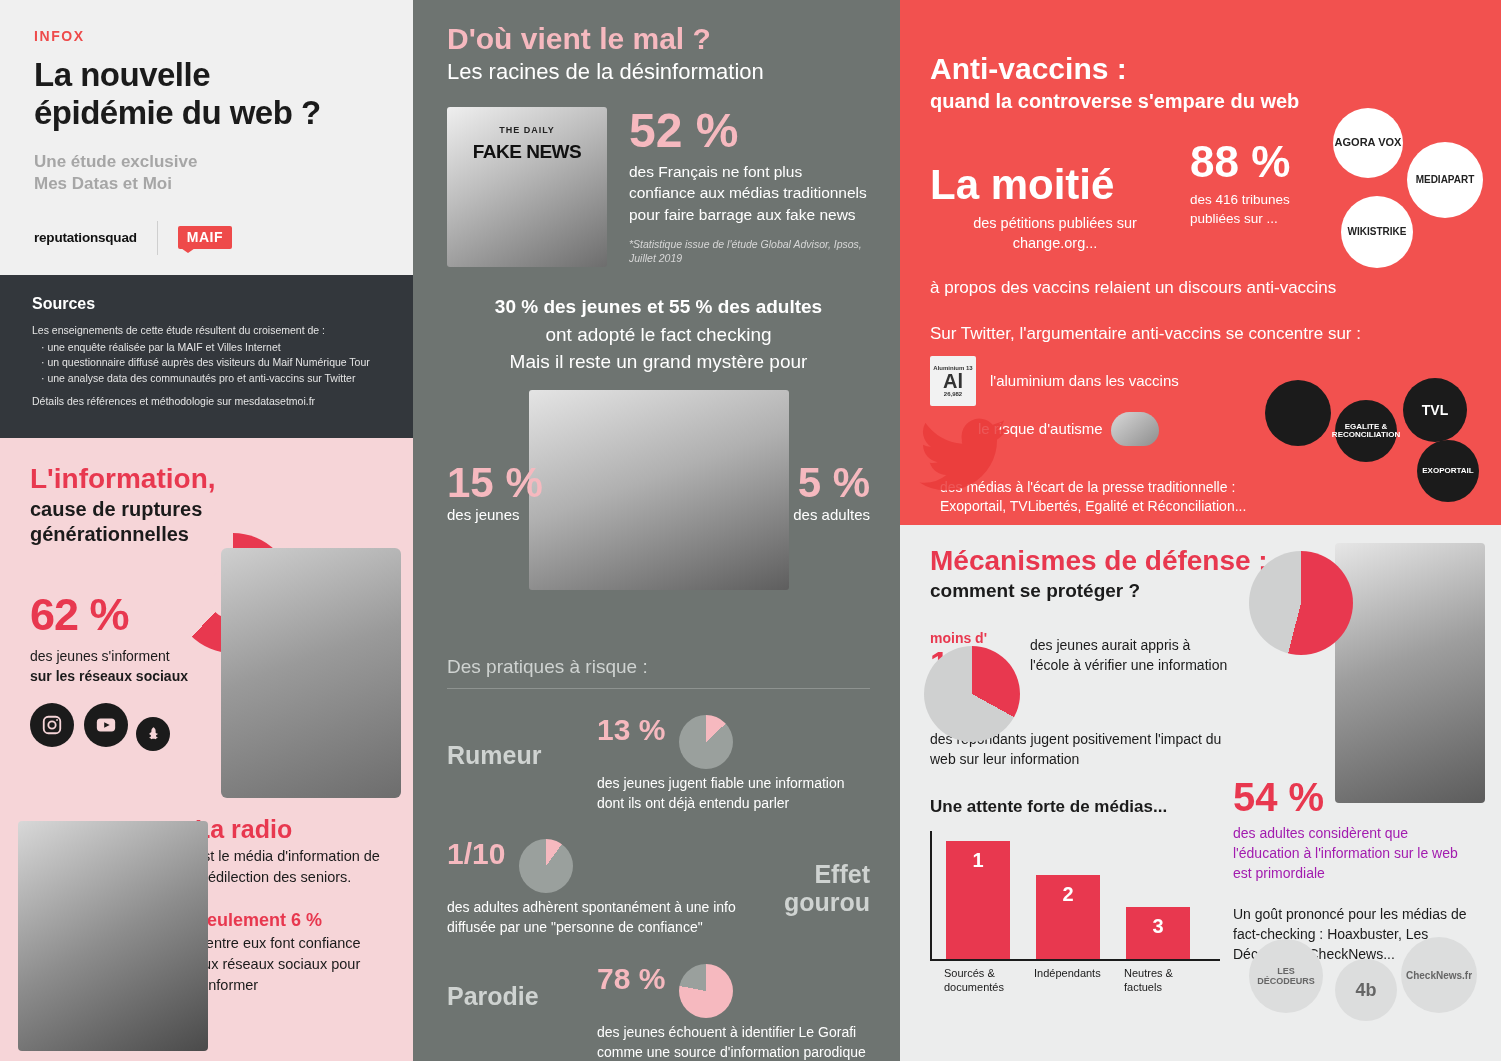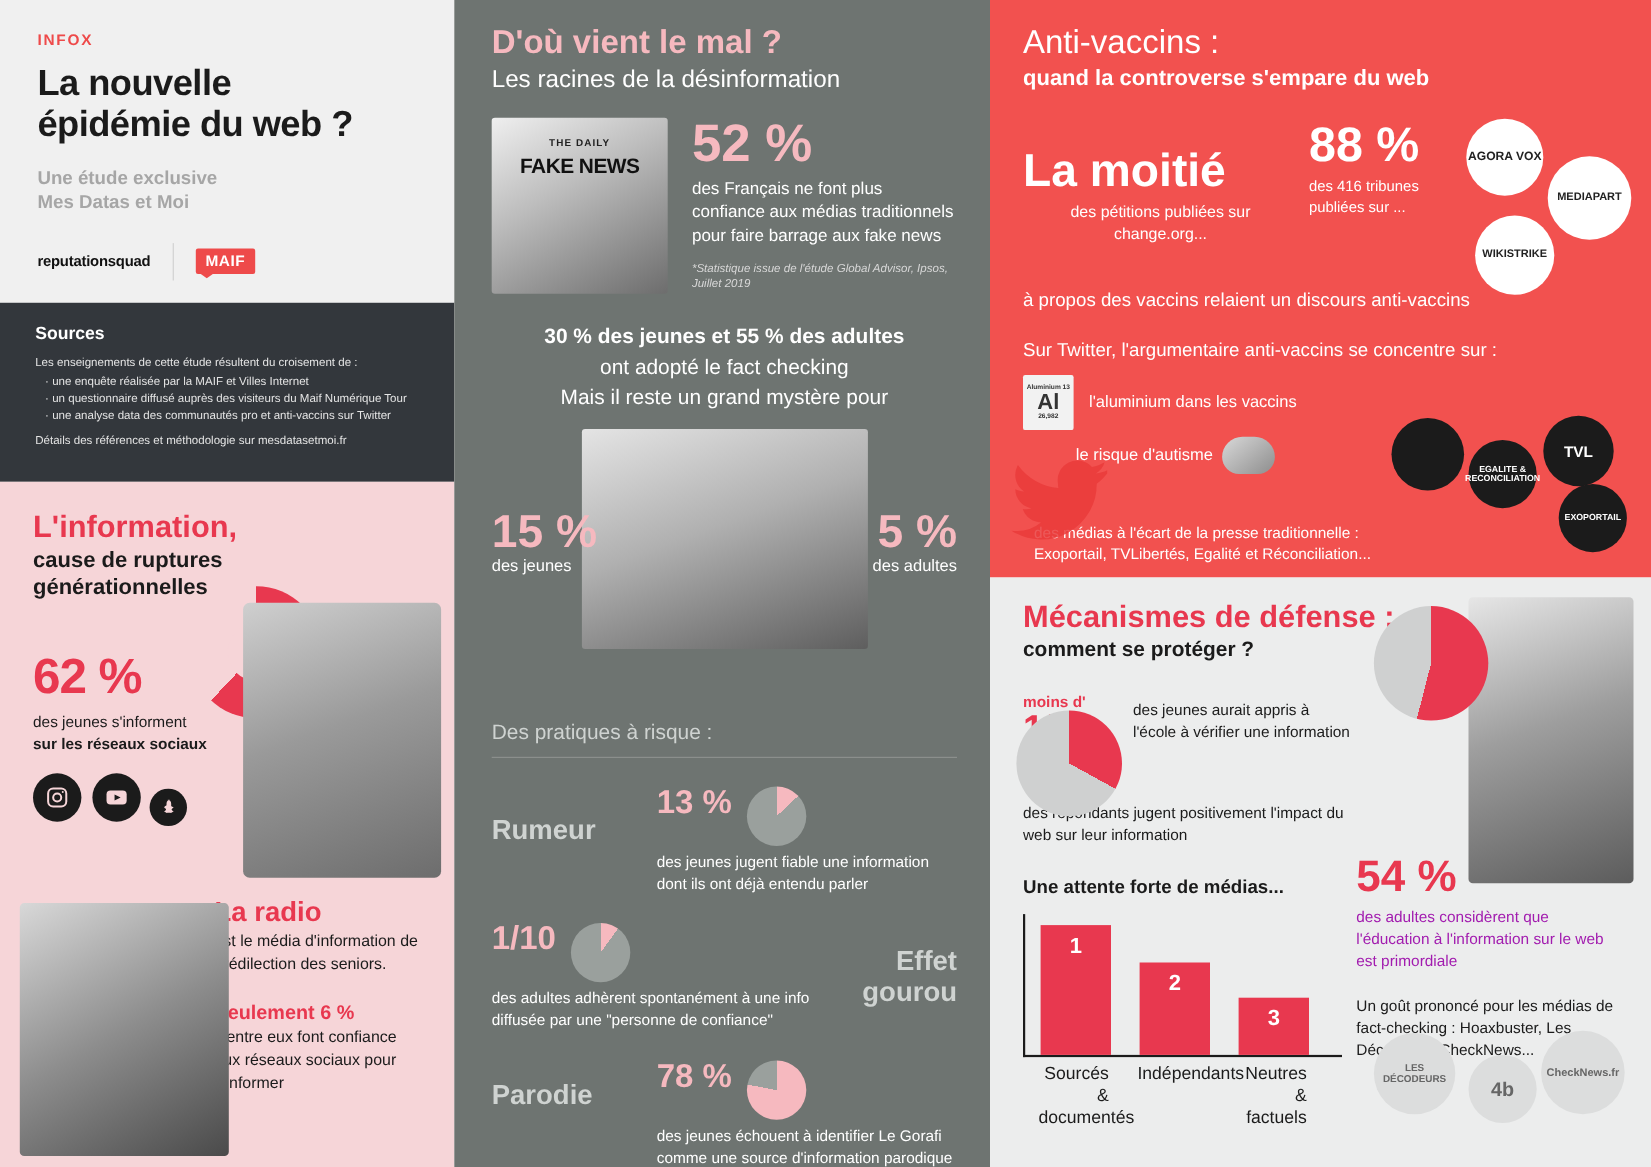--- a/index.html
+++ b/index.html
@@ -85,46 +85,46 @@
   .risk-txt{ font-size:14px; line-height:1.42; margin-top:5px;}
   .mini-pie{ width:54px;height:54px;border-radius:50%;flex:0 0 54px; }
   .pie13{ background:conic-gradient(#f6b9bf 0 13%, #9aa09d 13% 100%); }
   .pie10{ background:conic-gradient(#f6b9bf 0 10%, #9aa09d 10% 100%); }
   .pie78{ background:conic-gradient(#f6b9bf 0 78%, #9aa09d 78% 100%); }
   .gourou{ color:#cfd3d1; font-size:25px; font-weight:bold; line-height:1.1; text-align:right;}
 
   
   .col3 { width:601px; height:1061px; position:relative; }
   .c3-red { background:#f2514f; height:525px; padding:22px 28px 0 30px; color:#fff; position:relative; overflow:hidden;}
-  .c3-h1 { font-size:30px; font-weight:normal; }
+  .c3-h1 { font-size:30px; font-weight:bold;margin-top:30px; }
   .c3-h2 { font-size:20px; font-weight:bold; margin-top:4px; }
   .moitie { font-size:42px; font-weight:bold; margin-top:38px; }
   .moitie-sub { font-size:14.5px; line-height:1.4; margin-top:4px; }
   .n88 { font-size:44px; font-weight:bold; }
   .n88-sub { font-size:13.5px; line-height:1.4; margin-top:4px; }
-  .relaient{ font-size:17px; margin-top:39px;}
+  .relaient{ font-size:17px; margin-top:24px;}
   .twit-h{ font-size:17px; margin-top:26px;}
   .bullet{ font-size:15px; margin-top:10px;}
-  .ecart{ font-size:14px; line-height:1.4; margin-top:26px; max-width:310px;}
+  .ecart{ font-size:14px; line-height:1.4; margin-top:14px; max-width:310px;}
   .badge{ position:absolute; border-radius:50%; background:#fff; color:#222; display:flex; align-items:center; justify-content:center; font-weight:bold; text-align:center; line-height:1.05; }
   .dark-badge{ background:#1b1b1b; color:#fff; }
 
   .c3-grey { background:#eceded; height:536px; padding:20px 28px 0 30px; position:relative; }
   .m-h1 { color:#e8384f; font-size:28px; font-weight:bold; }
   .m-h2 { color:#1b1b1b; font-size:19px; font-weight:bold; margin-top:3px; }
   .moins{ color:#e8384f; font-size:14px; font-weight:bold; margin-top:24px;}
   .f13{ color:#e8384f; font-size:34px; font-weight:bold; line-height:1;}
   .f23{ color:#e8384f; font-size:34px; font-weight:bold; line-height:1; margin-top:24px;}
   .m-txt{ font-size:14px; line-height:1.4; color:#1b1b1b;}
   .attente{ font-size:17px; font-weight:bold; color:#1b1b1b; margin-top:28px;}
   .bars{ display:flex; align-items:flex-end; height:130px; margin-top:14px; border-bottom:2px solid #1b1b1b; border-left:2px solid #1b1b1b; width:290px; padding-left:14px;}
   .bar{ width:64px; background:#e8384f; margin-right:26px; position:relative; color:#fff; font-weight:bold; font-size:20px; text-align:center;}
   .bar span{ position:absolute; top:8px; left:0; right:0;}
   .bar-labels{ display:flex; width:290px; padding-left:14px; margin-top:6px;}
-  .bar-labels div{ width:64px; margin-right:26px; font-size:16px; text-align:right; line-height:1.25; color:#1b1b1b;}
+  .bar-labels div{ width:64px; margin-right:26px; font-size:11px; text-align:left; line-height:1.25; color:#1b1b1b;}
   .n54{ color:#e8384f; font-size:40px; font-weight:bold; }
   .t54{ font-size:14px; line-height:1.42; color:#a21caf; margin-top:4px;}
   .gout{ font-size:14px; line-height:1.45; color:#1b1b1b; margin-top:20px;}
   .fc-badge{ position:absolute; border-radius:50%; background:#dcdddd; color:#666; display:flex; align-items:center; justify-content:center; font-weight:bold; font-size:10px; text-align:center;}
   .man{ position:absolute; right:16px; top:18px; width:150px; height:260px; background:linear-gradient(160deg,#e6e6e6 0%,#9e9e9e 45%,#5c5c5c 100%); border-radius:4px;}
   .donut13{ position:absolute; left:-6px; top:44px; width:96px; height:96px; border-radius:50%;
     background:conic-gradient(#e8384f 0 33%, #cfd0d0 33% 100%);}
   .donut54{ position:absolute; right:148px; top:26px; width:104px; height:104px; border-radius:50%;
     background:conic-gradient(#e8384f 0 54%, #cfd0d0 54% 100%);}
   .twitter-bird{ position:absolute; left:8px; bottom:22px; opacity:.85;}

